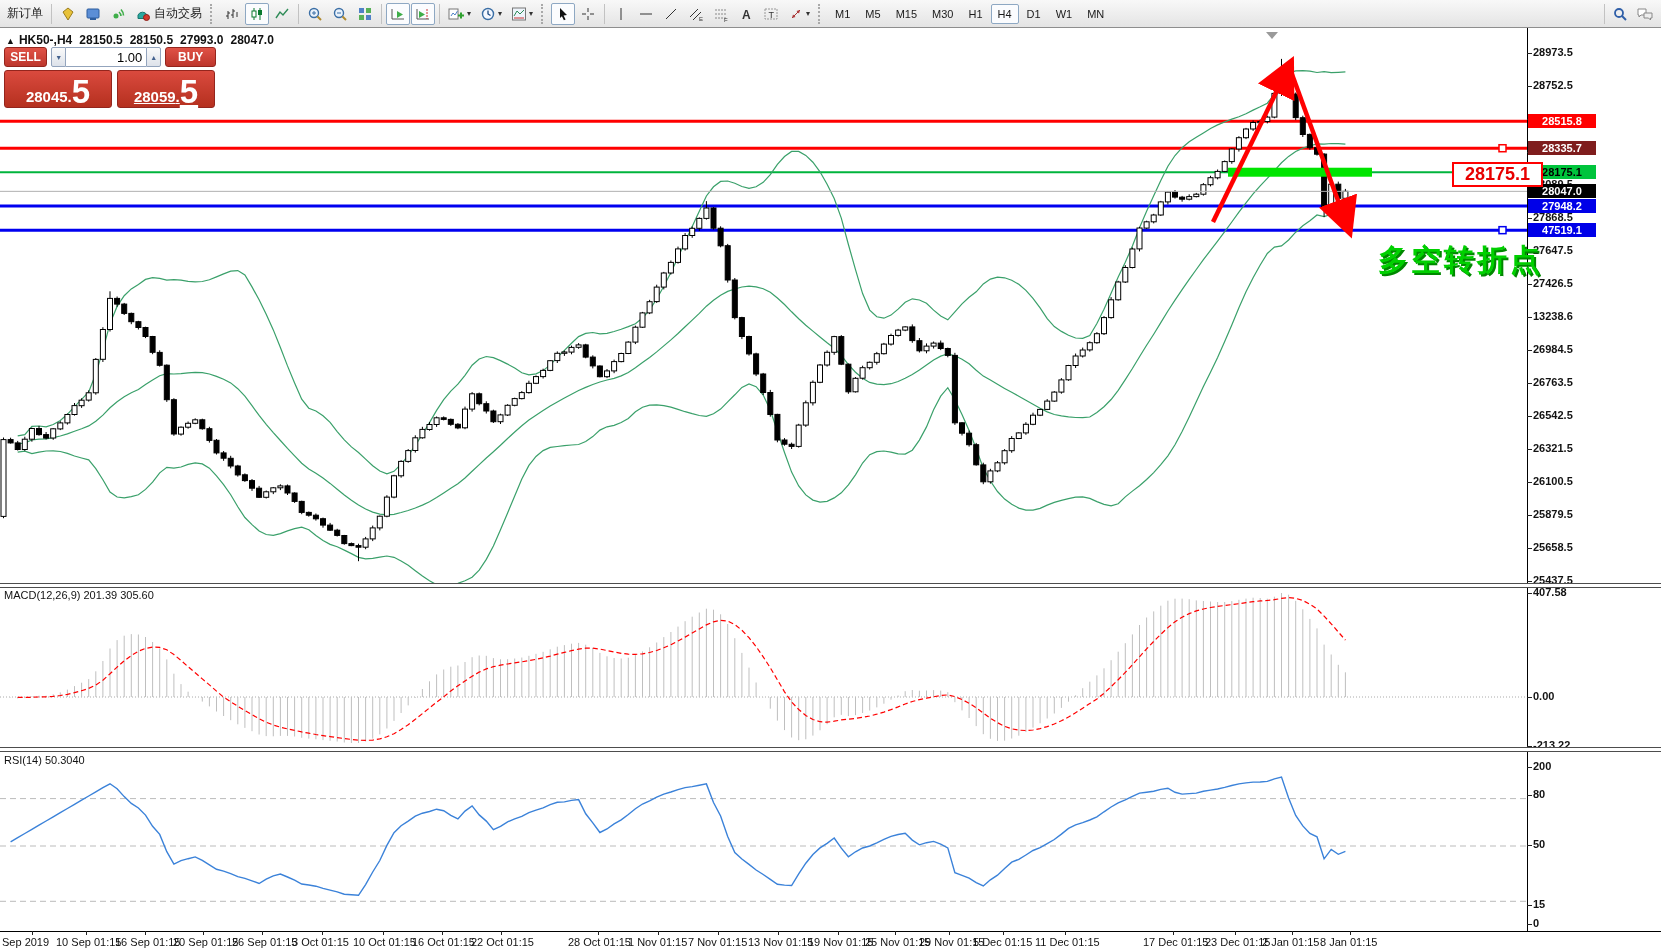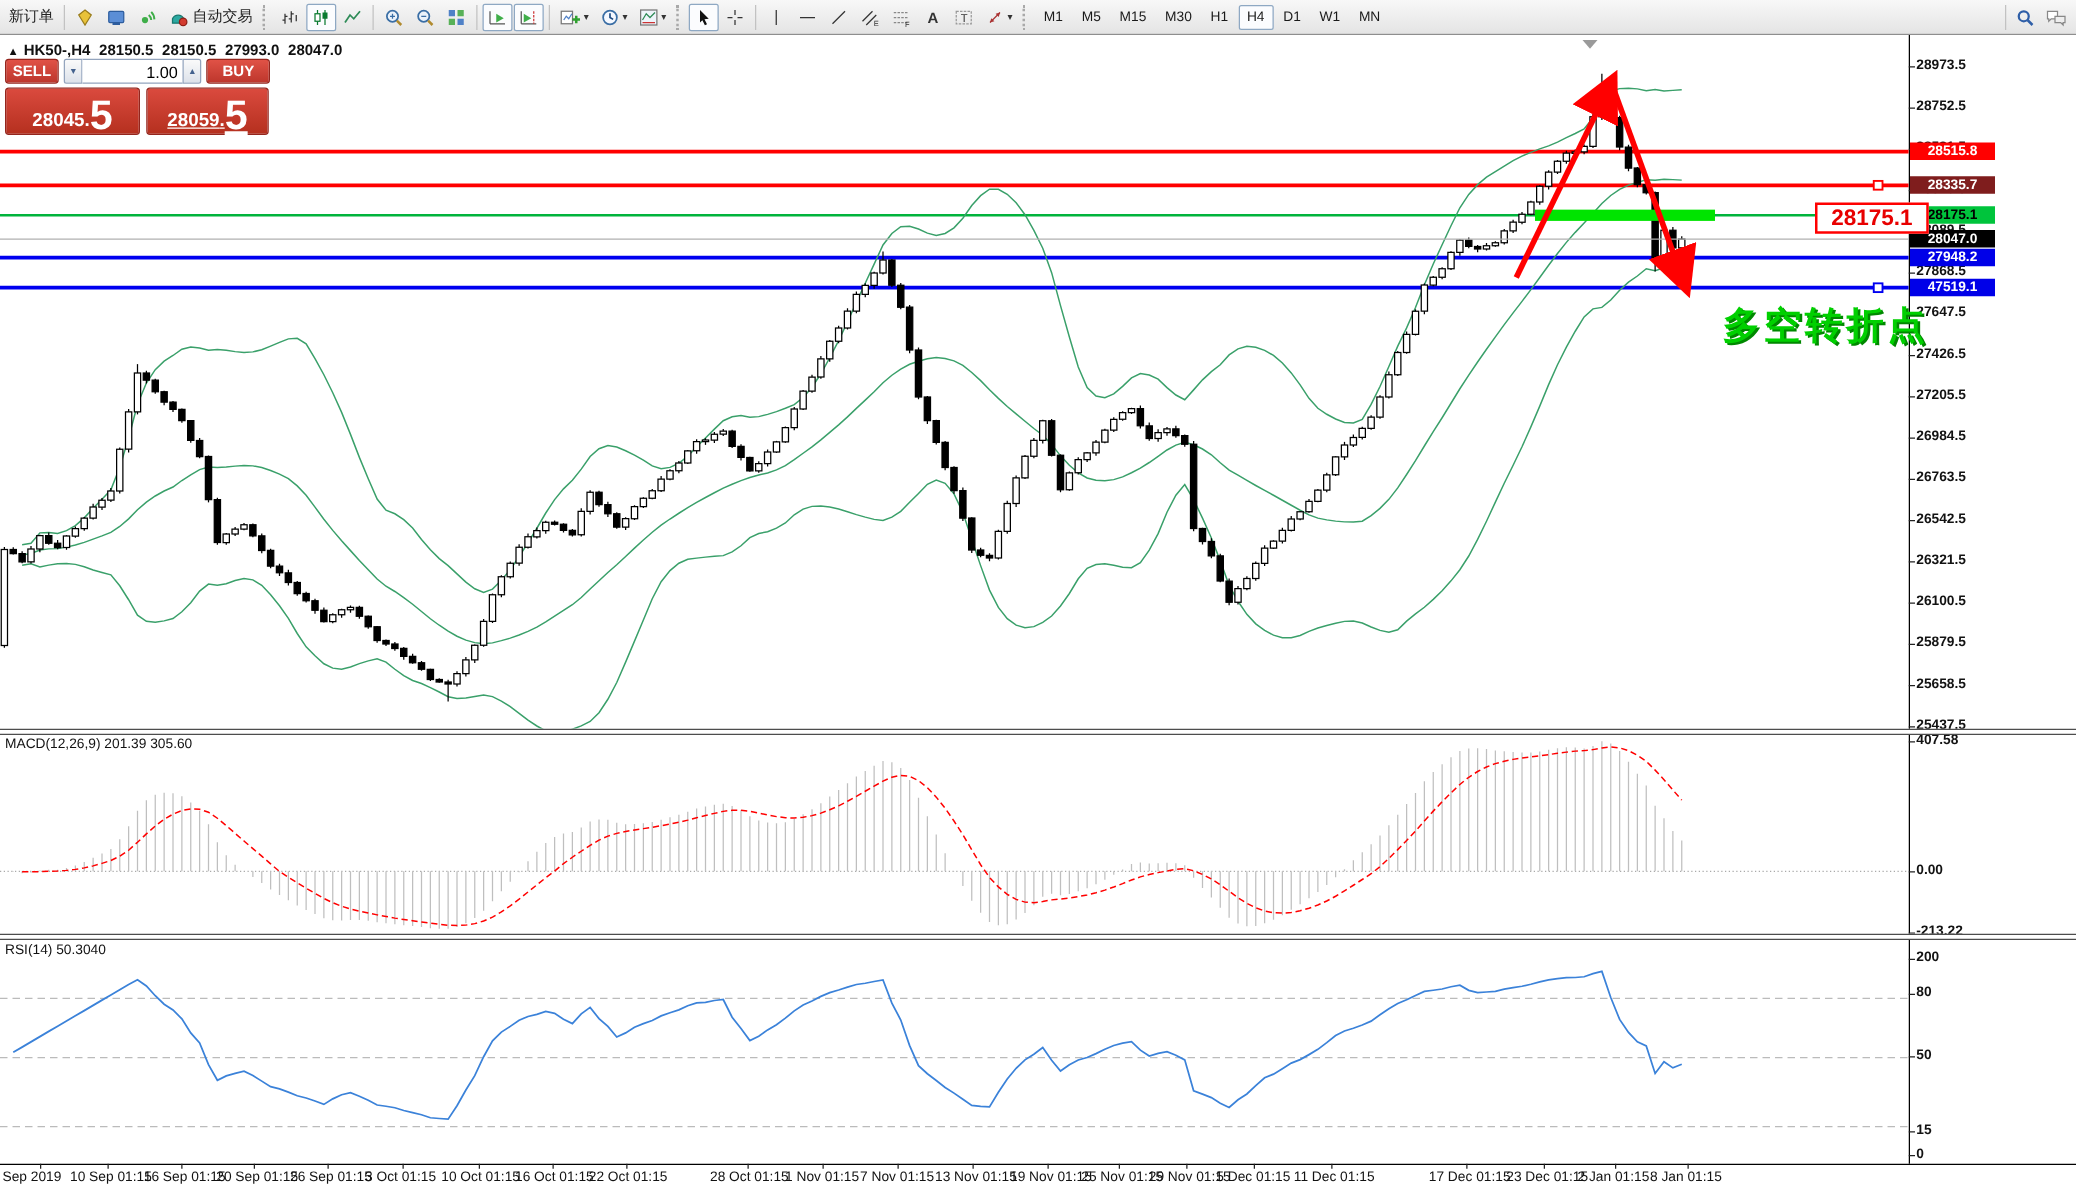--- a/index.html
+++ b/index.html
@@ -941,21 +941,21 @@
       <div class="ax-label" style="top:145px">28310.5</div>
       <div class="ax-tick" style="top:185px"></div>
       <div class="ax-label" style="top:178px">28089.5</div>
       <div class="ax-tick" style="top:218px"></div>
       <div class="ax-label" style="top:211px">27868.5</div>
       <div class="ax-tick" style="top:251px"></div>
       <div class="ax-label" style="top:244px">27647.5</div>
       <div class="ax-tick" style="top:284px"></div>
       <div class="ax-label" style="top:277px">27426.5</div>
       <div class="ax-tick" style="top:317px"></div>
-      <div class="ax-label" style="top:310px">27205.5</div>
+      <div class="ax-label" style="top:310px">13238.6</div>
       <div class="ax-tick" style="top:350px"></div>
       <div class="ax-label" style="top:343px">26984.5</div>
       <div class="ax-tick" style="top:383px"></div>
       <div class="ax-label" style="top:376px">26763.5</div>
       <div class="ax-tick" style="top:416px"></div>
       <div class="ax-label" style="top:409px">26542.5</div>
       <div class="ax-tick" style="top:449px"></div>
       <div class="ax-label" style="top:442px">26321.5</div>
       <div class="ax-tick" style="top:482px"></div>
       <div class="ax-label" style="top:475px">26100.5</div>

